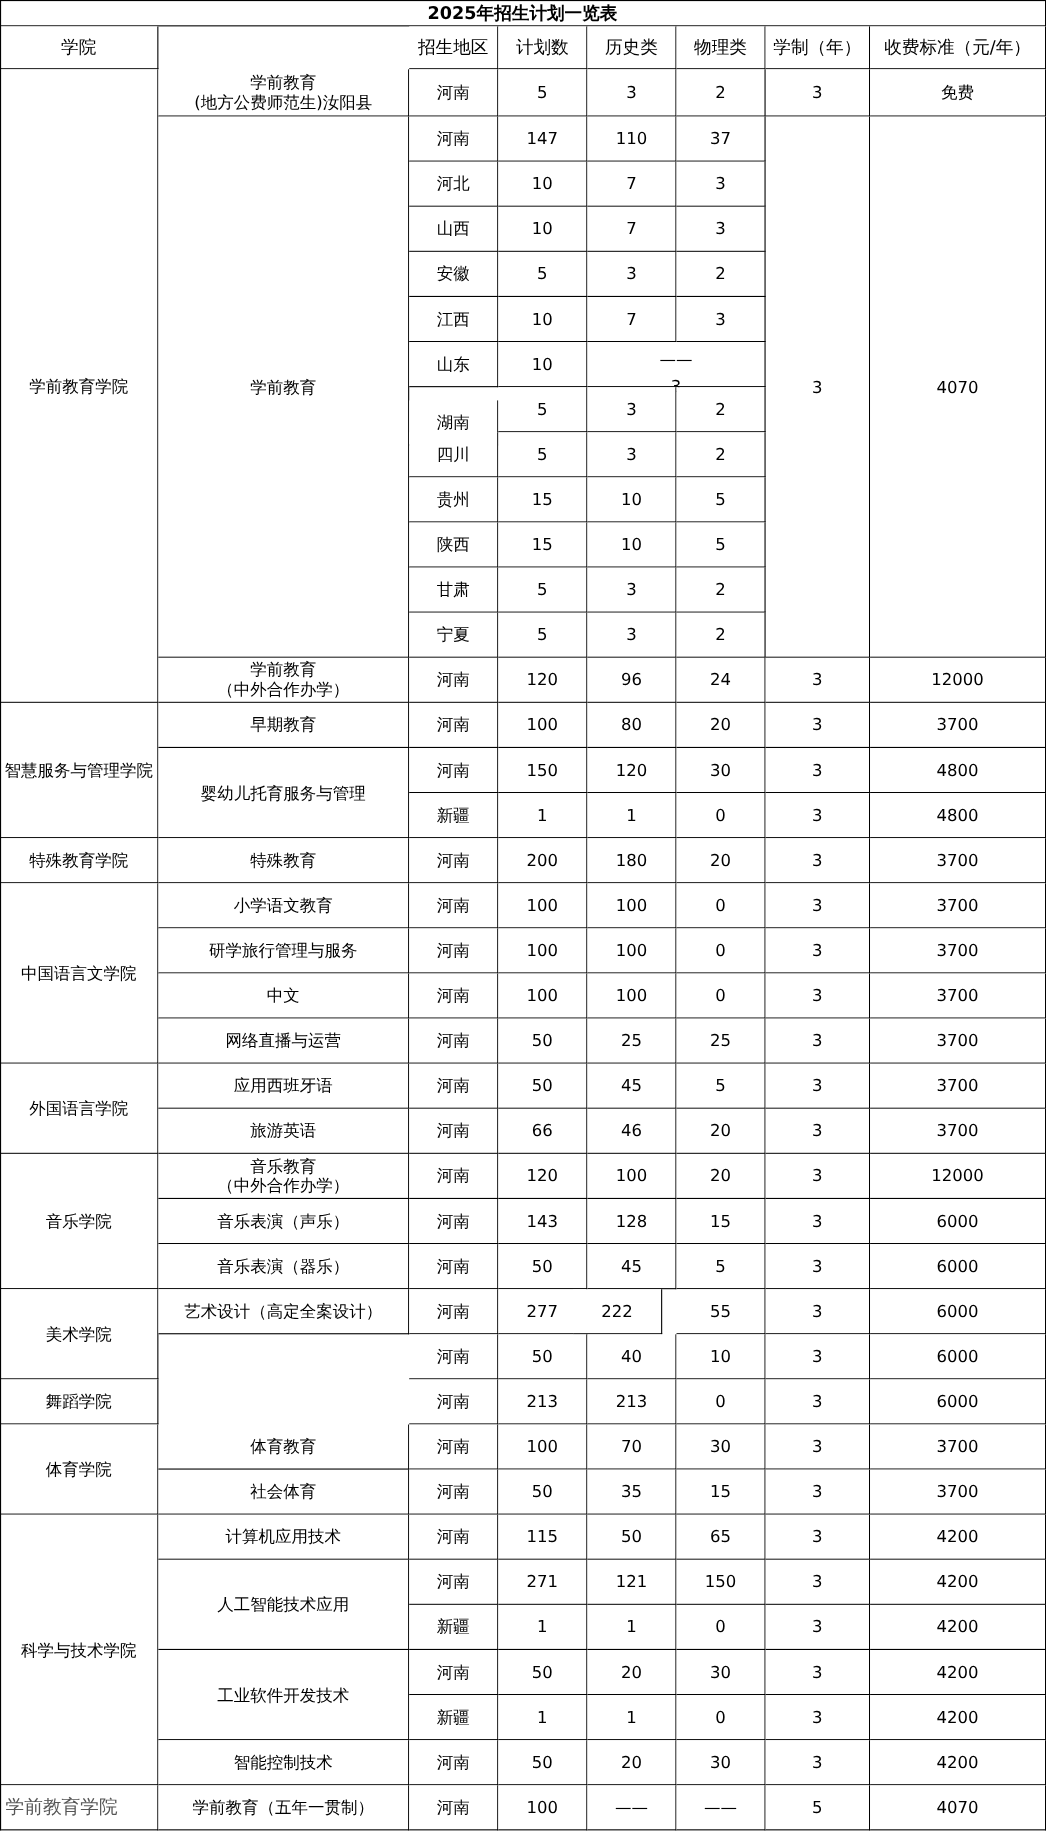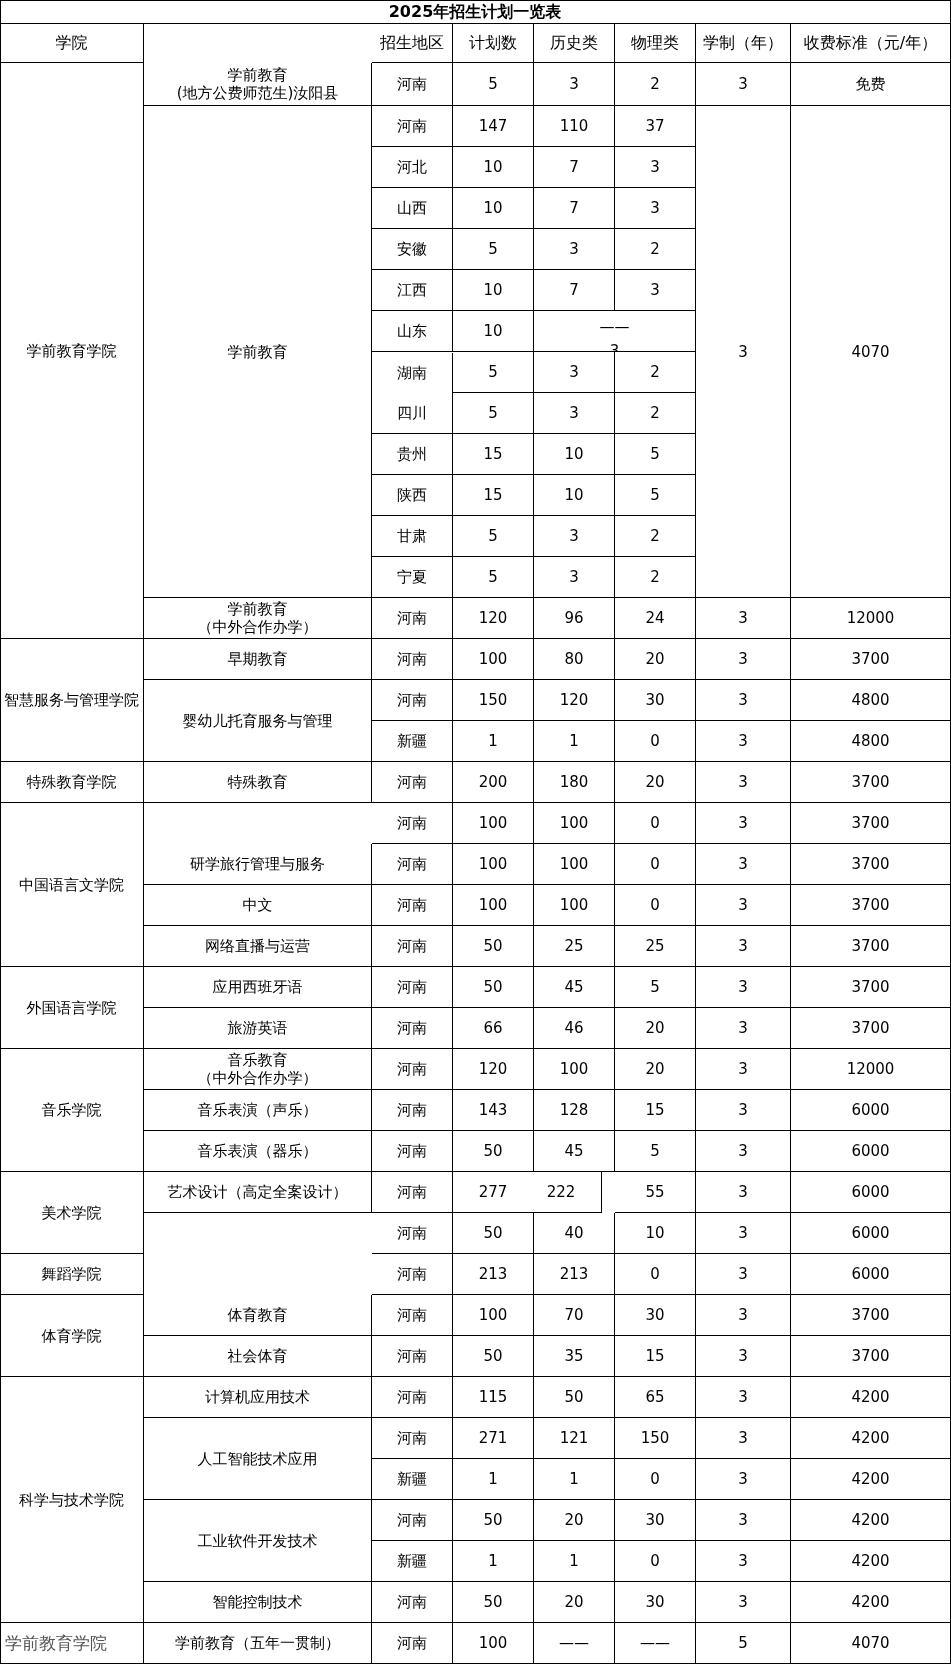--- a/index.html
+++ b/index.html
@@ -42,20 +42,21 @@
     <div class="cell" style="left: 0px; top: 1377px; width: 144px; height: 246px;">科学与技术学院</div>
     <div class="cell faint" style="left: 0px; top: 1623px; width: 144px; height: 41px;">学前教育学院</div>
     <div class="cell" style="left: 144px; top: 63px; width: 228px; height: 43px;">学前教育
 (地方公费师范生)汝阳县</div>
     <div class="cell" style="left: 144px; top: 106px; width: 228px; height: 492px;">学前教育</div>
     <div class="cell" style="left: 144px; top: 598px; width: 228px; height: 41px;">学前教育
 （中外合作办学）</div>
     <div class="cell" style="left: 144px; top: 639px; width: 228px; height: 41px;">早期教育</div>
     <div class="cell" style="left: 144px; top: 680px; width: 228px; height: 82px; text-align: right;">婴幼儿托育服务与管理</div>
     <div class="cell" style="left: 144px; top: 762px; width: 228px; height: 41px;">特殊教育</div>
+    <div class="cell" style="left: 144px; top: 803px; width: 228px; height: 41px;">小学语文教育</div>
     <div class="cell" style="left: 144px; top: 844px; width: 228px; height: 41px;">研学旅行管理与服务</div>
     <div class="cell" style="left: 144px; top: 885px; width: 228px; height: 41px;">中文</div>
     <div class="cell" style="left: 144px; top: 926px; width: 228px; height: 41px;">网络直播与运营</div>
     <div class="cell" style="left: 144px; top: 967px; width: 228px; height: 41px;">应用西班牙语</div>
     <div class="cell" style="left: 144px; top: 1008px; width: 228px; height: 41px;">旅游英语</div>
     <div class="cell" style="left: 144px; top: 1049px; width: 228px; height: 41px;">音乐教育
 （中外合作办学）</div>
     <div class="cell" style="left: 144px; top: 1090px; width: 228px; height: 41px;">音乐表演（声乐）</div>
     <div class="cell" style="left: 144px; top: 1131px; width: 228px; height: 41px;">音乐表演（器乐）</div>
     <div class="cell" style="left: 144px; top: 1172px; width: 228px; height: 41px;">艺术设计（高定全案设计）</div>
@@ -90,21 +91,21 @@
     <div class="cell" style="left: 453px; top: 229px; width: 81px; height: 41px;">5</div>
     <div class="cell" style="left: 534px; top: 229px; width: 81px; height: 41px;">3</div>
     <div class="cell" style="left: 615px; top: 229px; width: 81px; height: 41px;">2</div>
     <div class="cell" style="left: 372px; top: 270px; width: 81px; height: 41px;">江西</div>
     <div class="cell" style="left: 453px; top: 270px; width: 81px; height: 41px;">10</div>
     <div class="cell" style="left: 534px; top: 270px; width: 81px; height: 41px;">7</div>
     <div class="cell" style="left: 615px; top: 270px; width: 81px; height: 41px;">3</div>
     <div class="cell" style="left: 372px; top: 311px; width: 81px; height: 41px;">山东</div>
     <div class="cell" style="left: 453px; top: 311px; width: 81px; height: 41px;">10</div>
     <div class="cell dash-cell" style="left: 534px; top: 311px; width: 162px; height: 41px;"><span class="d1">——</span><span class="d2">3</span></div>
-    <div class="cell" style="left: 372px; top: 353px; width: 81px; height: 41px;">湖南</div>
+    <div class="cell" style="left: 372px; top: 364px; width: 81px; height: 41px;">湖南</div>
     <div class="cell" style="left: 453px; top: 352px; width: 81px; height: 41px;">5</div>
     <div class="cell" style="left: 534px; top: 352px; width: 81px; height: 41px;">3</div>
     <div class="cell" style="left: 615px; top: 352px; width: 81px; height: 41px;">2</div>
     <div class="cell" style="left: 372px; top: 393px; width: 81px; height: 41px;">四川</div>
     <div class="cell" style="left: 453px; top: 393px; width: 81px; height: 41px;">5</div>
     <div class="cell" style="left: 534px; top: 393px; width: 81px; height: 41px;">3</div>
     <div class="cell" style="left: 615px; top: 393px; width: 81px; height: 41px;">2</div>
     <div class="cell" style="left: 372px; top: 434px; width: 81px; height: 41px;">贵州</div>
     <div class="cell" style="left: 453px; top: 434px; width: 81px; height: 41px;">15</div>
     <div class="cell" style="left: 534px; top: 434px; width: 81px; height: 41px;">10</div>

